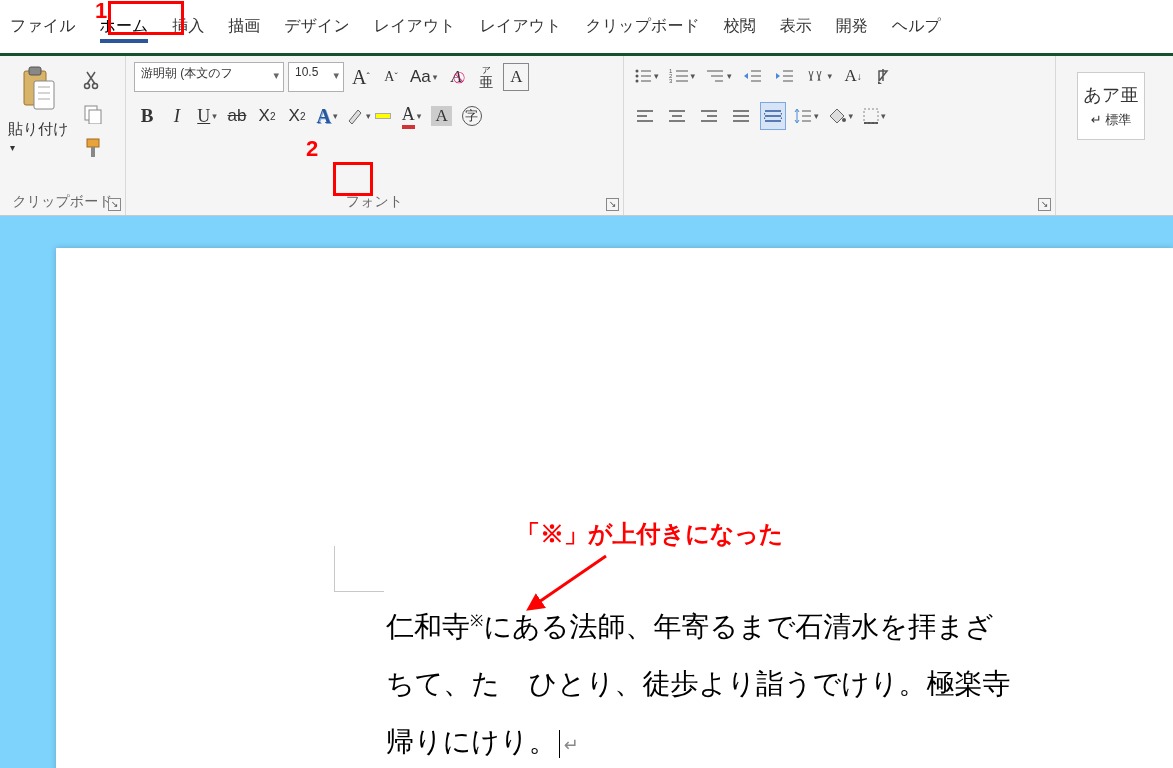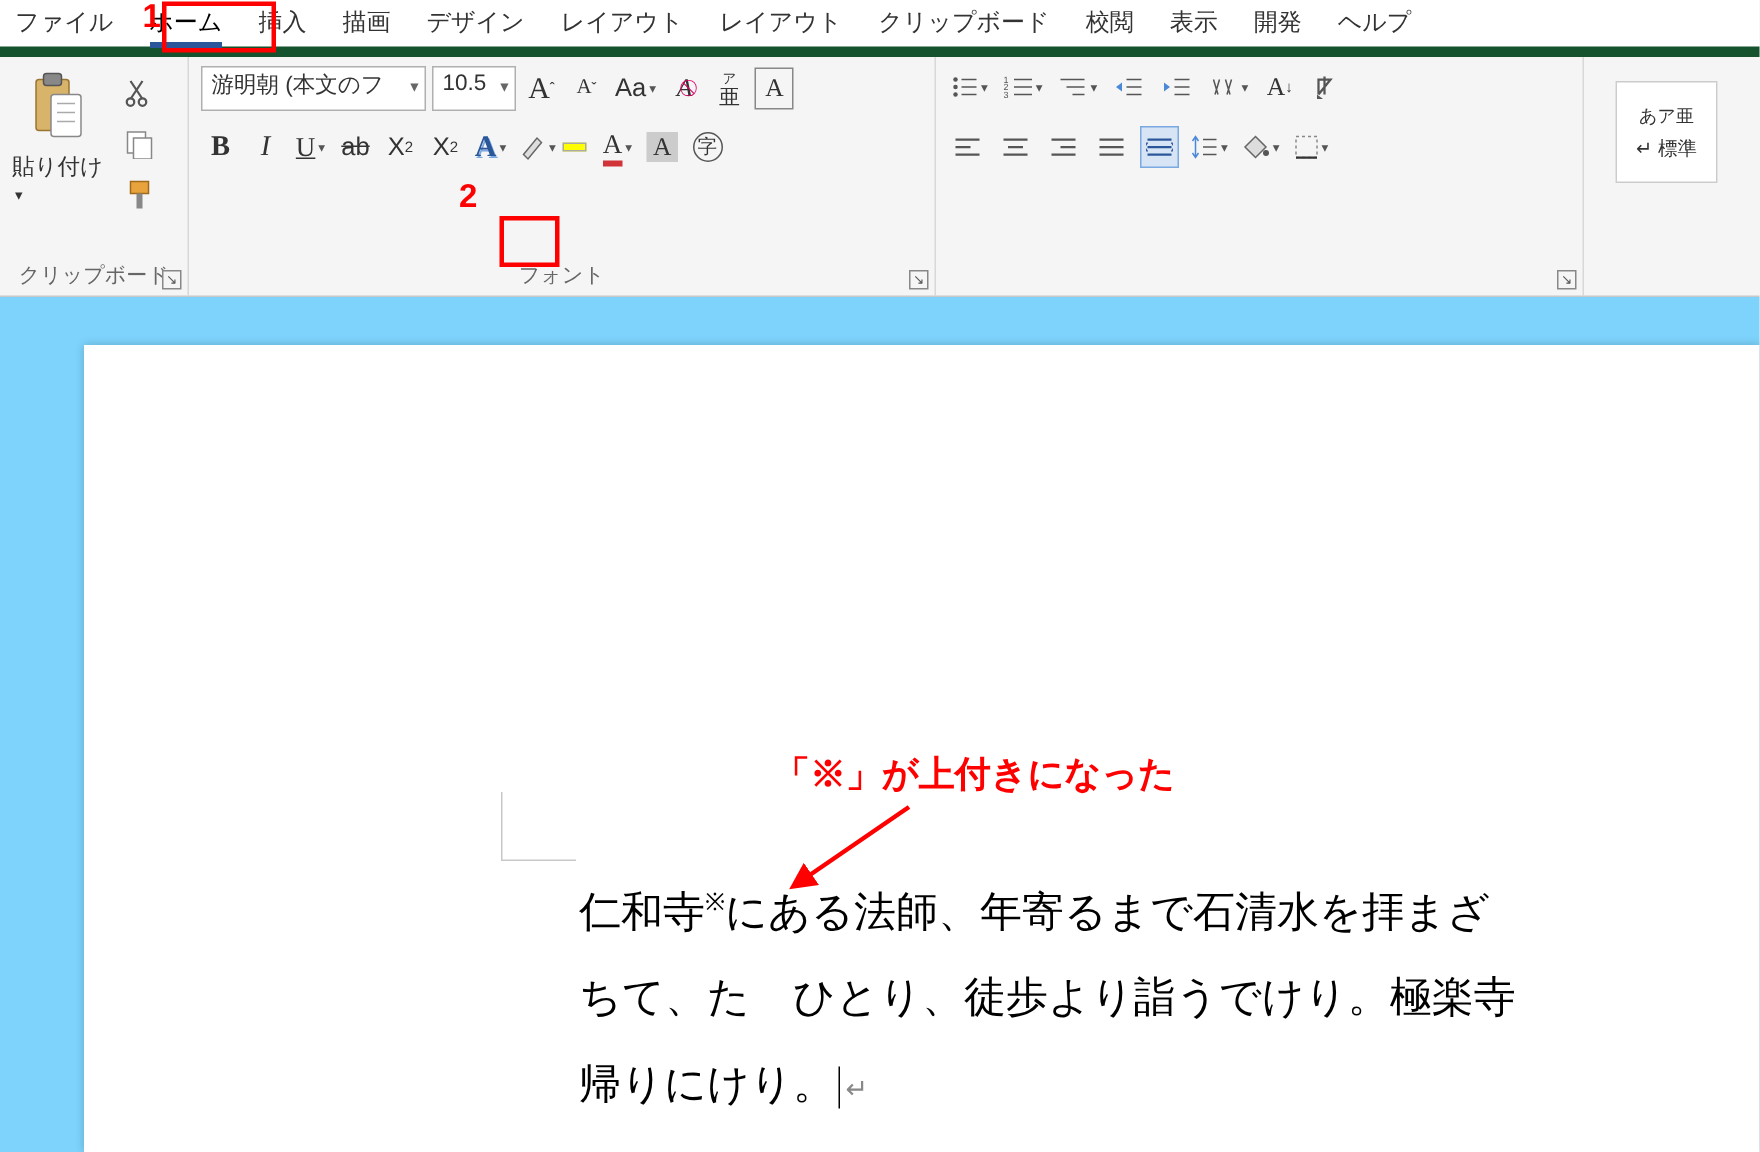--- a/index.html
+++ b/index.html
@@ -11,23 +11,23 @@
     height: 768px;
     overflow: hidden;
     color: #333;
   }
   
   .tabs {
     display: flex;
     align-items: center;
     background: #fff;
     padding: 0 10px;
-    height: 38px;
+    height: 56px;
     gap: 24px;
-    border-bottom: 7px solid #14532d;
+    border-bottom: 3px solid #14532d;
     position: relative;
   }
   .tab {
     font-size: 16px;
     color: #333;
     cursor: pointer;
     padding: 8px 0;
     position: relative;
   }
   .tab.active { color: #000; }
@@ -102,21 +102,21 @@
   .dd-arrow { font-size: 10px; margin-left: 2px; }
   .mini-col { display: flex; flex-direction: column; gap: 10px; margin-top: 6px; margin-left: 6px; }
   .mini-icon { width: 24px; height: 24px; display: flex; align-items: center; justify-content: center; cursor: pointer; }
   
   .font-stack { display: flex; flex-direction: column; gap: 10px; }
   .font-row { display: flex; align-items: center; gap: 4px; }
   .font-select {
     border: 1px solid #b0b0b0;
     background: #fff;
     height: 30px;
-    font-size: 15px;
+    font-size: 12px;
     padding: 2px 18px 2px 6px;
     position: relative;
     cursor: pointer;
     white-space: nowrap;
     overflow: hidden;
   }
   .font-name { width: 150px; }
   .font-size { width: 56px; }
   .font-select::after {
     content: "▾";
@@ -160,21 +160,21 @@
   
   .style-box {
     border: 1px solid #ccc;
     width: 68px; height: 68px;
     display: flex; flex-direction: column;
     align-items: center; justify-content: center;
     font-size: 14px;
     background: #fff;
     cursor: pointer;
   }
-  .style-preview { font-size: 12px; font-family: Liberation Sans, sans-serif; margin-bottom: 4px; }
+  .style-preview { font-size: 18px; font-family: Liberation Sans, sans-serif; margin-bottom: 4px; }
   .style-name { font-size: 13px; text-align: center; }
   
   .doc-area {
     position: relative;
     height: 570px;
     background: #7dd3fc;
   }
   .page {
     position: absolute;
     top: 32px;

